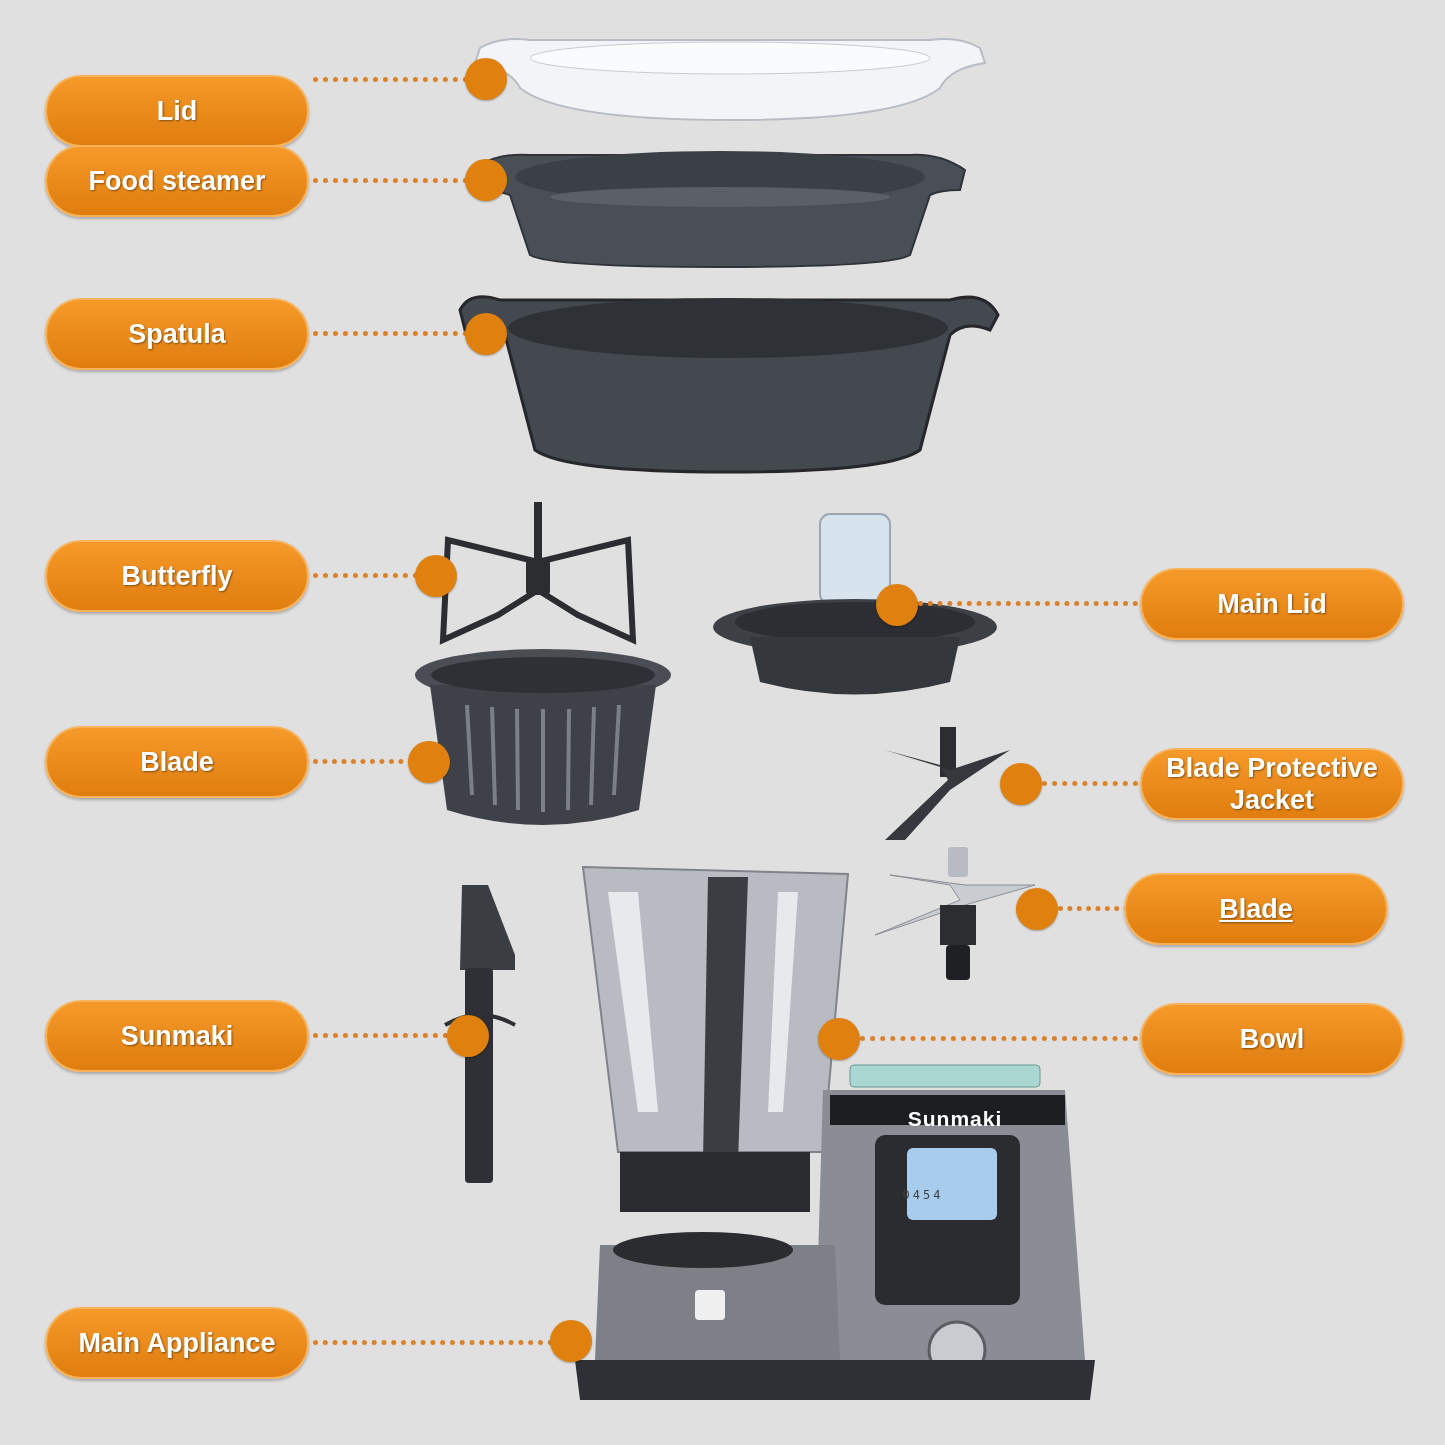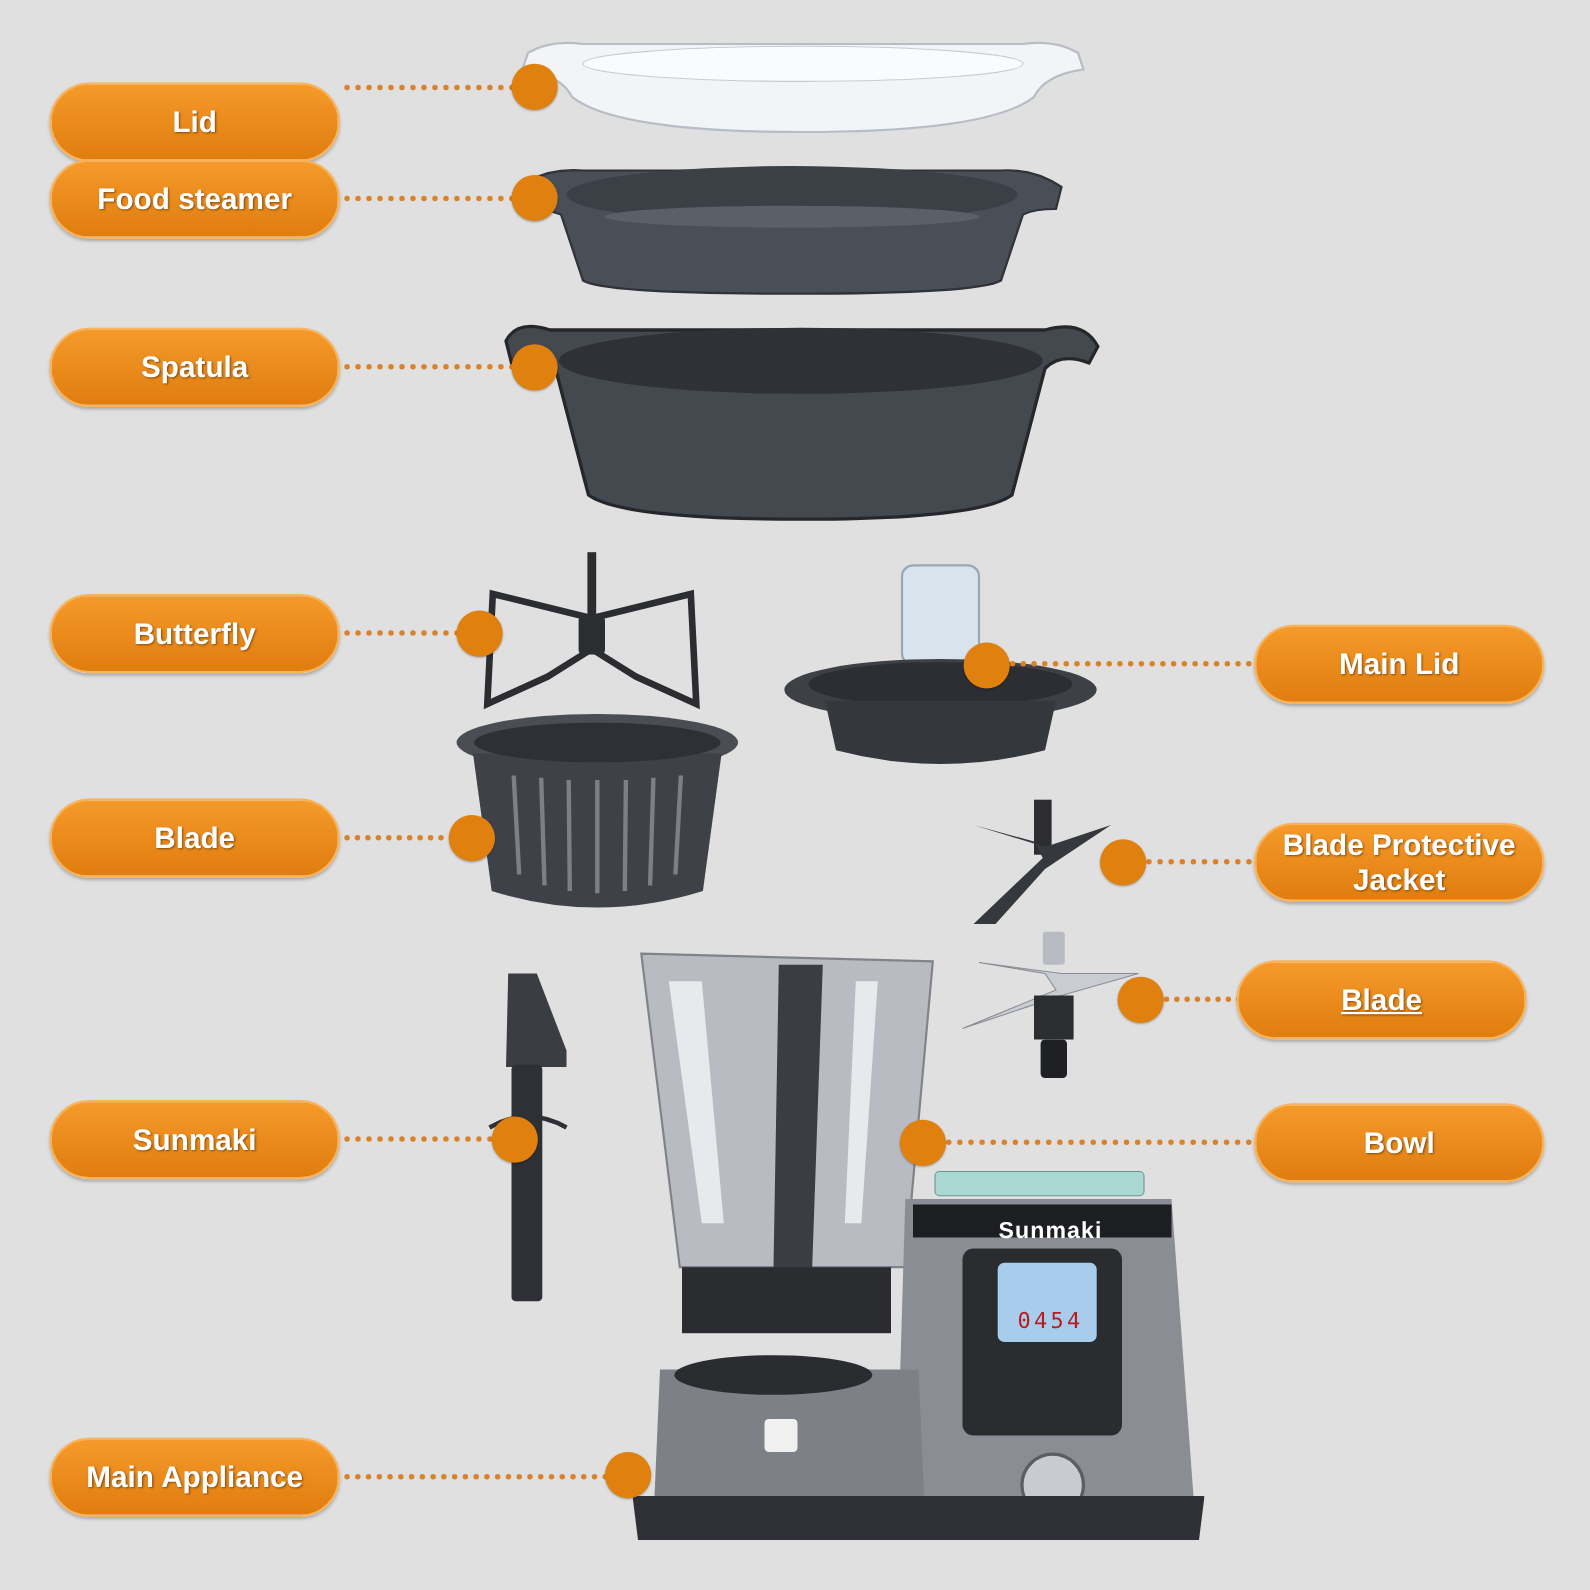--- a/index.html
+++ b/index.html
@@ -90,21 +90,21 @@
   <rect x="300" y="75" width="145" height="170" rx="10" fill="#2a2c30"></rect>
   <rect x="332" y="88" width="90" height="72" rx="6" fill="#a8ccec"></rect>
   <circle cx="382" cy="290" r="28" fill="#c8cbd0" stroke="#5a5d62" stroke-width="3"></circle>
   <path d="M25 185 L260 185 L265 300 L20 300 Z" fill="#7d8187"></path>
   <ellipse cx="128" cy="190" rx="90" ry="18" fill="#2a2c30"></ellipse>
   <rect x="120" y="230" width="30" height="30" rx="4" fill="#f0f0f0"></rect>
   <path d="M0 300 L520 300 L515 340 L5 340 Z" fill="#2e3035"></path>
 </svg>
 
 <div style="position:absolute;left:905px;top:1107px;width:100px;text-align:center;color:#fff;font-weight:bold;font-size:21px;letter-spacing:1px;">Sunmaki</div>
-<div style="position:absolute;left:920px;top:1188px;width:70px;text-align:center;color:#b91c1c;font-family:'DejaVu Sans Mono',monospace;font-size:20px;letter-spacing:3px;">0454</div>
+<div style="position:absolute;left:888px;top:1188px;width:70px;text-align:center;color:#404040;font-family:'DejaVu Sans Mono',monospace;font-size:12px;letter-spacing:3px;">0454</div>
 
 <div class="pill" style="left:45px;top:44px;width:264px;margin-top:31px;">
     <span>Lid</span>
   </div>
 <div class="dots" style="left:313px;top:77px;width:155px;"></div>
 <div class="dot" style="left:465px;top:58px;"></div>
 
 <div class="pill" style="left:45px;top:145px;width:264px;">
     <span>Food steamer</span>
   </div>

